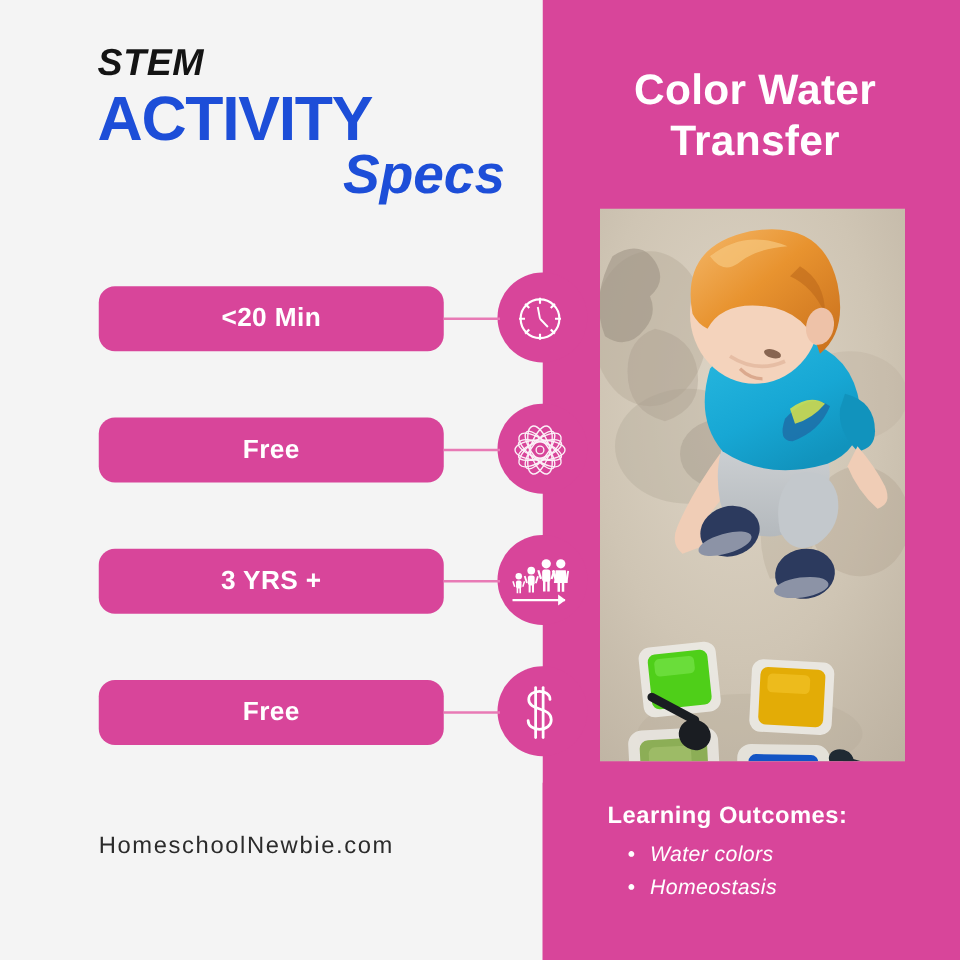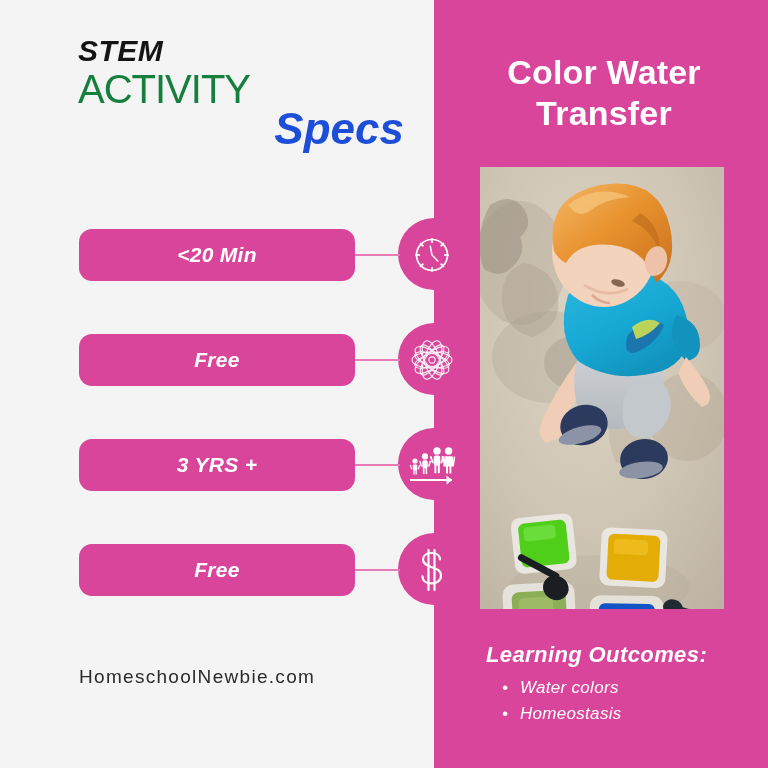--- a/index.html
+++ b/index.html
@@ -22,35 +22,35 @@
     background:#d8459a;
   }
 
   
   .title-block { position:absolute; left:78px; top:36px; width:330px; }
   .t-stem {
     font-size:30px; font-weight:700; font-style:italic; color:#141414;
     letter-spacing:0.5px; line-height:1; 
   }
   .t-activity {
-    font-size:40px; font-weight:400; color:#15803d;
+    font-size:50px; font-weight:700; color:#1d4ed8;
     letter-spacing:-1px; line-height:1.08; margin-top:2px;
   }
   .t-specs {
     font-size:44px; font-weight:700; font-style:italic; color:#1d4ed8;
     line-height:1; margin-top:-4px; text-align:right; padding-right:4px;
   }
 
   
   .spec-row { position:absolute; left:0; width:480px; height:52px; }
   .pill {
     position:absolute; left:79px; top:0; width:276px; height:52px;
     background:#d8459a; border-radius:13px;
     display:flex; align-items:center; justify-content:center;
-    color:#ffffff; font-size:21px; font-weight:700; letter-spacing:0.3px;font-style:italic;
+    color:#ffffff; font-size:21px; font-weight:700; letter-spacing:0.3px;
   }
   .connector {
     position:absolute; left:355px; top:25px; width:45px; height:2px;
     background:#e87ab5;
   }
   .spec-icon {
     position:absolute; left:408px; top:2px; width:48px; height:48px;
     display:flex; align-items:center; justify-content:center;
   }
   .spec-icon svg { display:block; }
@@ -71,21 +71,21 @@
   
   .photo {
     position:absolute; left:480px; top:167px; width:244px; height:442px;
     overflow:hidden; background:#cdc4b4;
   }
   .photo svg { display:block; width:244px; height:442px; }
 
   
   .outcomes { position:absolute; left:486px; top:642px; width:270px; color:#ffffff; }
   .outcomes-title {
-    font-size:22px; font-style:italic; font-weight:700; letter-spacing:0.4px;
+    font-size:19px; font-weight:700; letter-spacing:0.4px;
     margin-bottom:7px;
   }
   .outcomes ul { list-style:none; margin-left:16px; }
   .outcomes li {
     font-size:17px; font-style:italic; letter-spacing:0.3px;
     line-height:1.55; position:relative; padding-left:18px;
   }
   .outcomes li:before {
     content:"\2022"; position:absolute; left:0; top:0; font-size:17px;
   }

